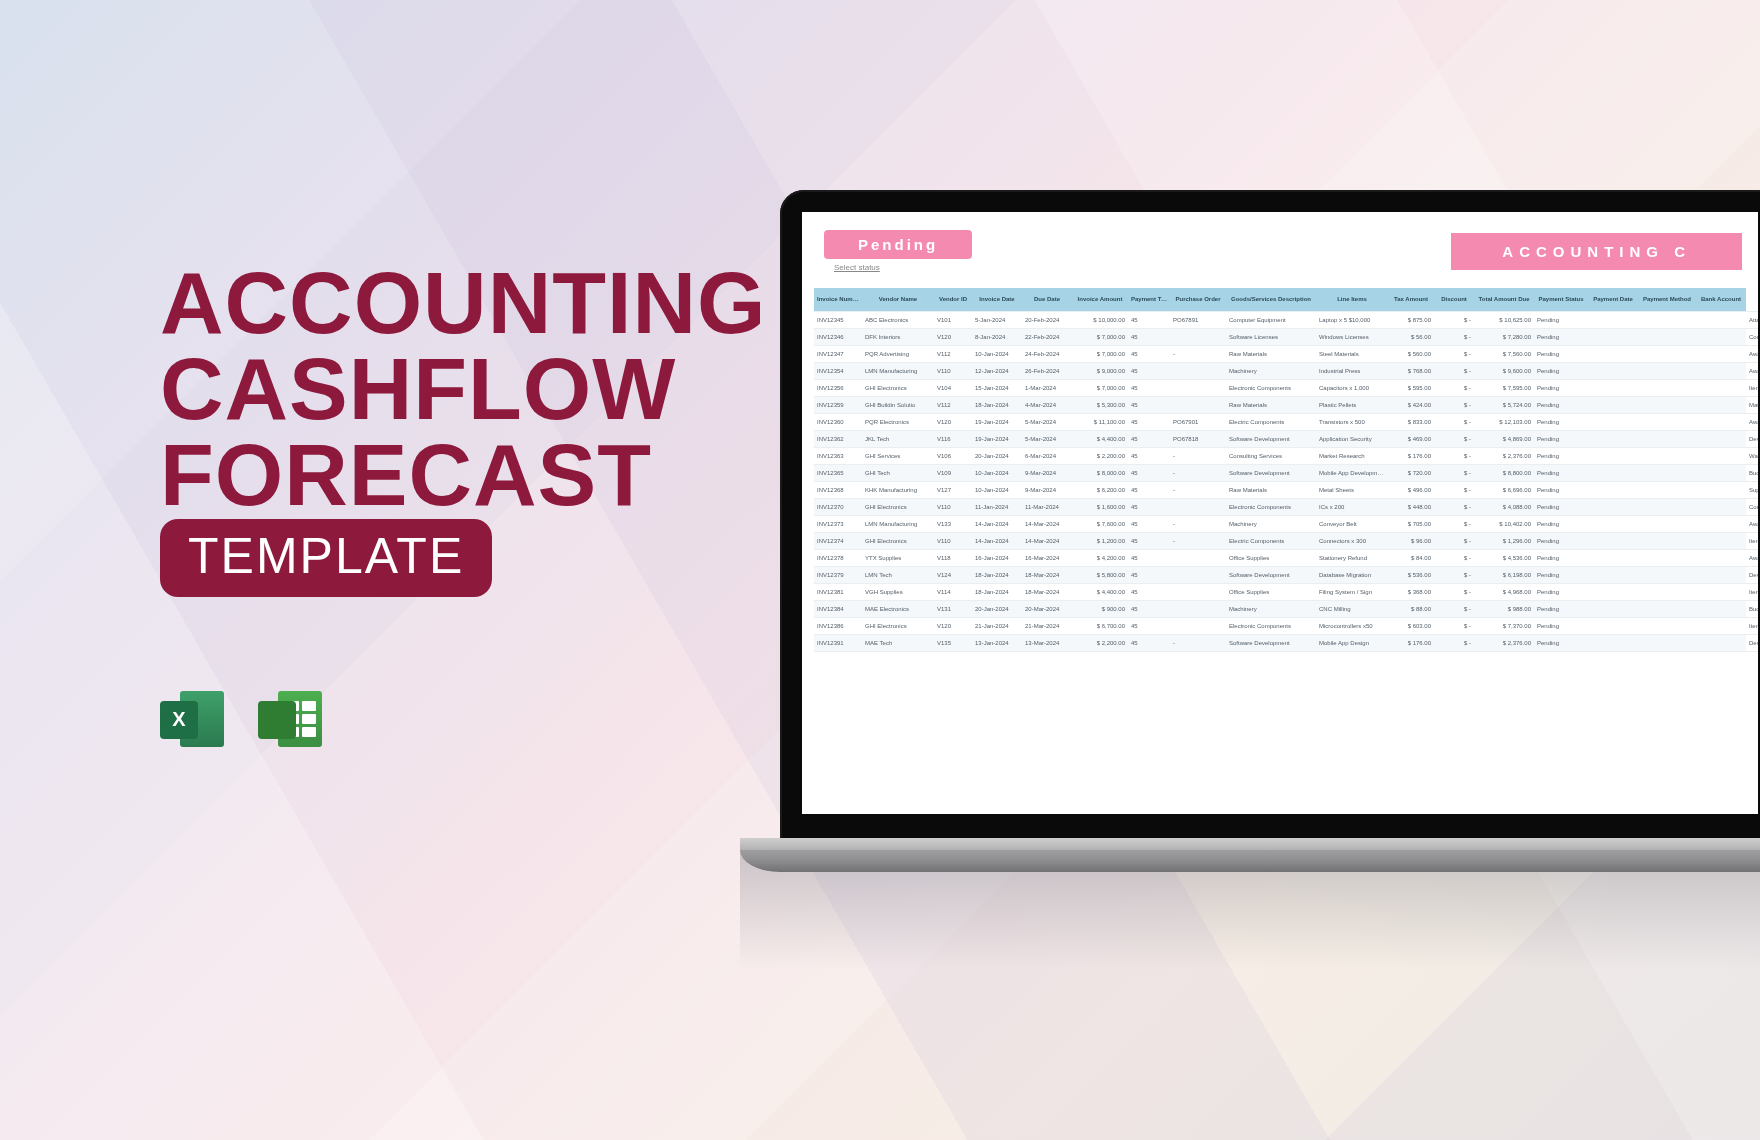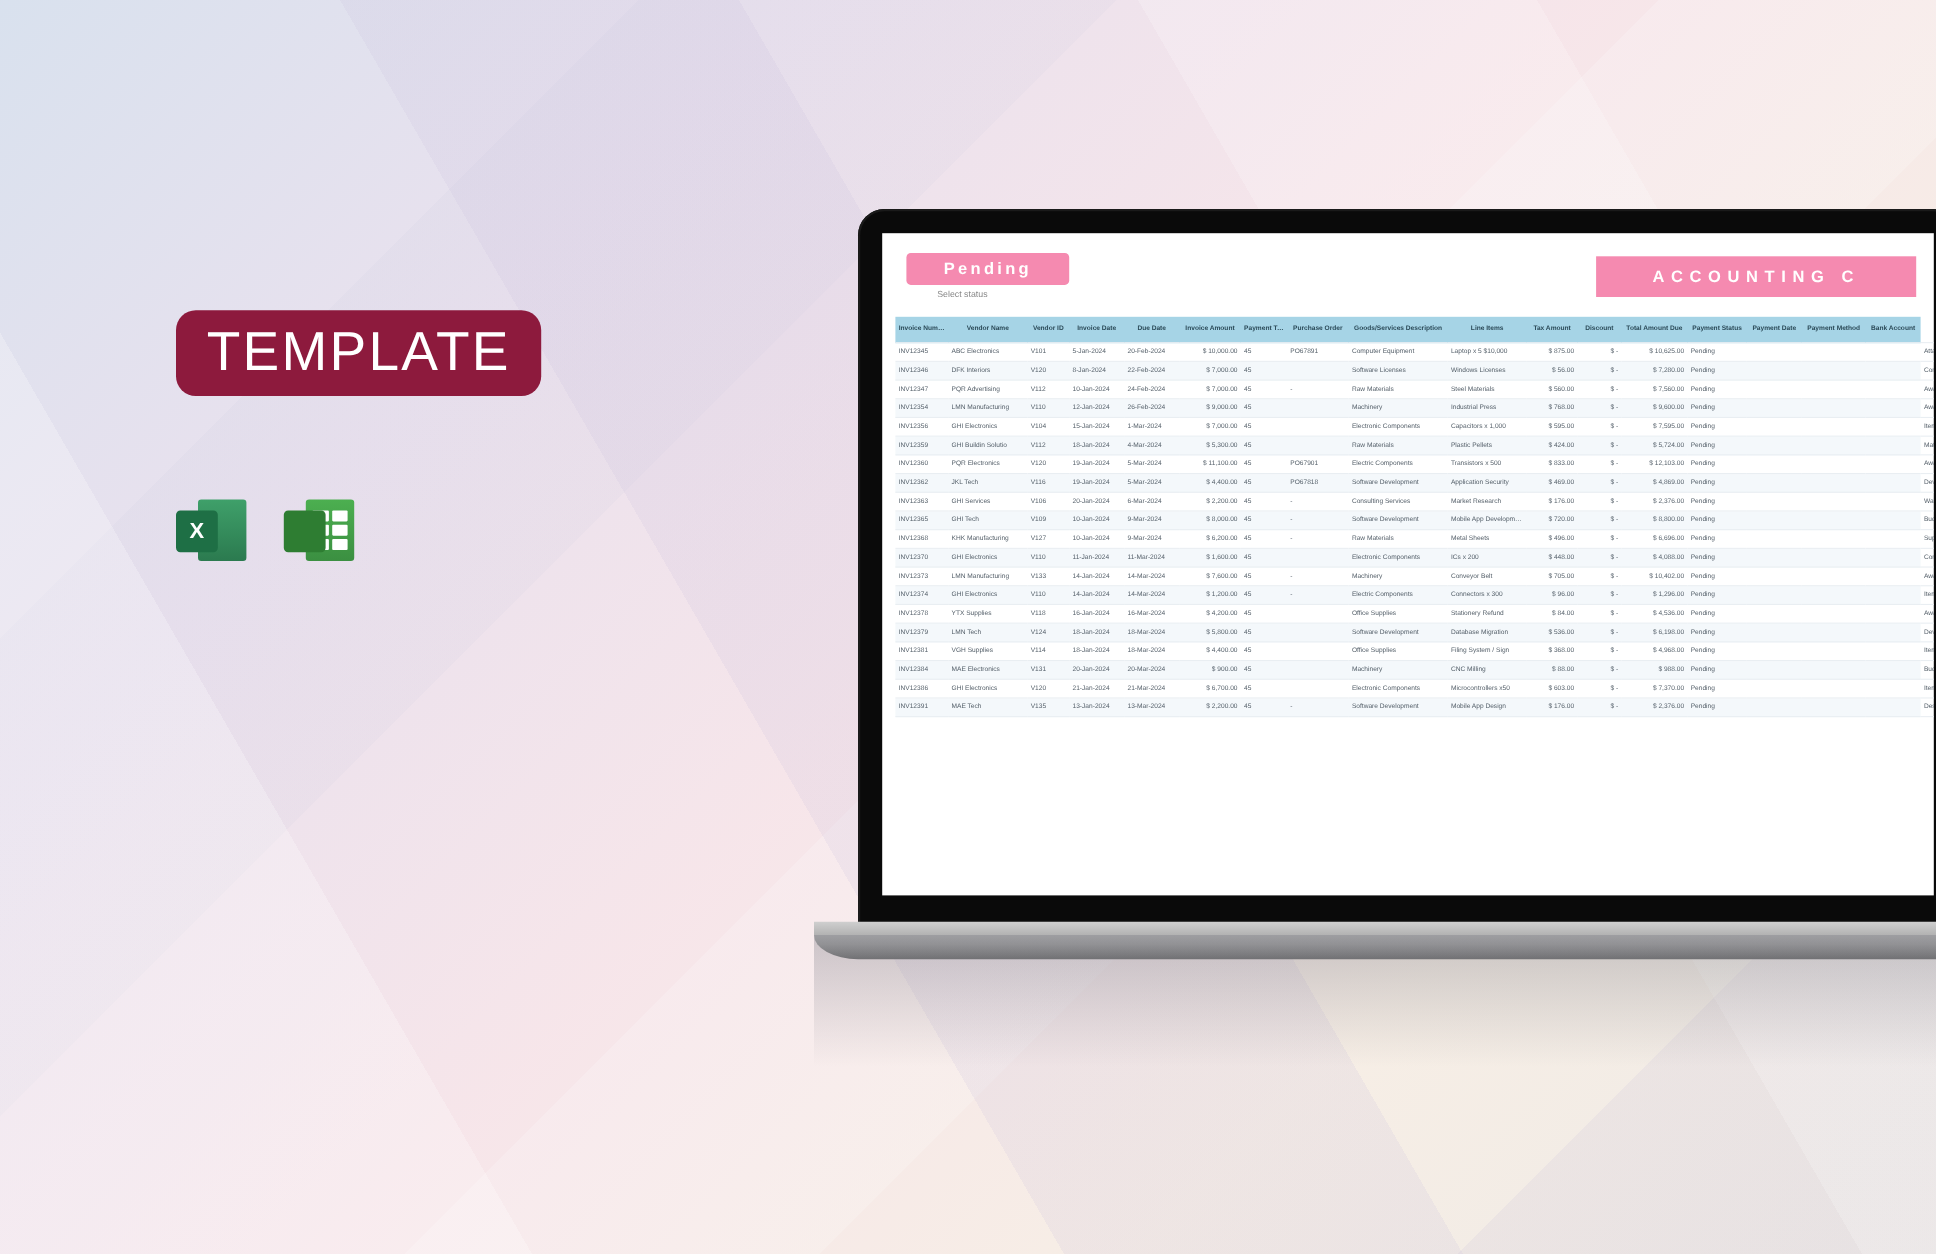--- a/index.html
+++ b/index.html
@@ -33,21 +33,20 @@
   .title {
     font-family: Impact, "Arial Black", sans-serif;
     font-size: 88px;
     line-height: 0.98;
     color: #8d1a3d;
     letter-spacing: 1px;
     font-weight: 900;
   }
   .badge {
     display: inline-block;
-    margin-top: 22px;
     background: #8d1a3d;
     color: #fff;
     font-family: Impact, "Arial Black", sans-serif;
     font-size: 50px;
     letter-spacing: 2px;
     padding: 8px 28px 12px;
     border-radius: 18px;
   }
   .sub {
     margin-top: 36px;
@@ -121,21 +120,21 @@
     padding: 18px 16px 6px 22px;
   }
   .pending-pill {
     background:#f58ab0; color:#fff; font-size:15px; letter-spacing:3px;
     padding:6px 34px; border-radius:4px; font-weight:600;
   }
   .title-pill {
     background:#f58ab0; color:#fff; font-size:15px; letter-spacing:6px;
     padding:10px 51px; font-weight:600; white-space:nowrap;
   }
-  .sel-label { font-size:8px; color:#888; margin-left:28px; margin-top:4px;}
+  .sel-label { font-size:8px; color:#888; margin-left:10px; margin-top:4px;text-decoration:underline;}
 
   .sheet {
     margin: 10px 12px 0 12px;
     font-size:6px;
     color:#55606a;
   }
   .hdr {
     display:grid;
     grid-template-columns: 48px 72px 38px 50px 50px 56px 42px 56px 90px 72px 46px 40px 60px 54px 50px 58px 50px 86px 56px 42px;
     background:#a6d4e6;
@@ -155,20 +154,25 @@
   }
   .row.alt { background:#f4f8fb; }
   .num { text-align:right !important; }
 </style>
 </head>
 <body>
 
 <div class="poly"></div>
 
 <div class="left">
+  <div class="title">
+    <div>ACCOUNTING</div>
+    <div>CASHFLOW</div>
+    <div>FORECAST</div>
+  </div>
   <div class="badge">TEMPLATE</div>
 
   <div class="icons">
     <div class="app-icon">
       <div class="excel-back"></div>
       <div class="excel-front">X</div>
     </div>
     <div class="app-icon">
       <div class="sheets-back"></div>
       <div class="sheets-grid">

